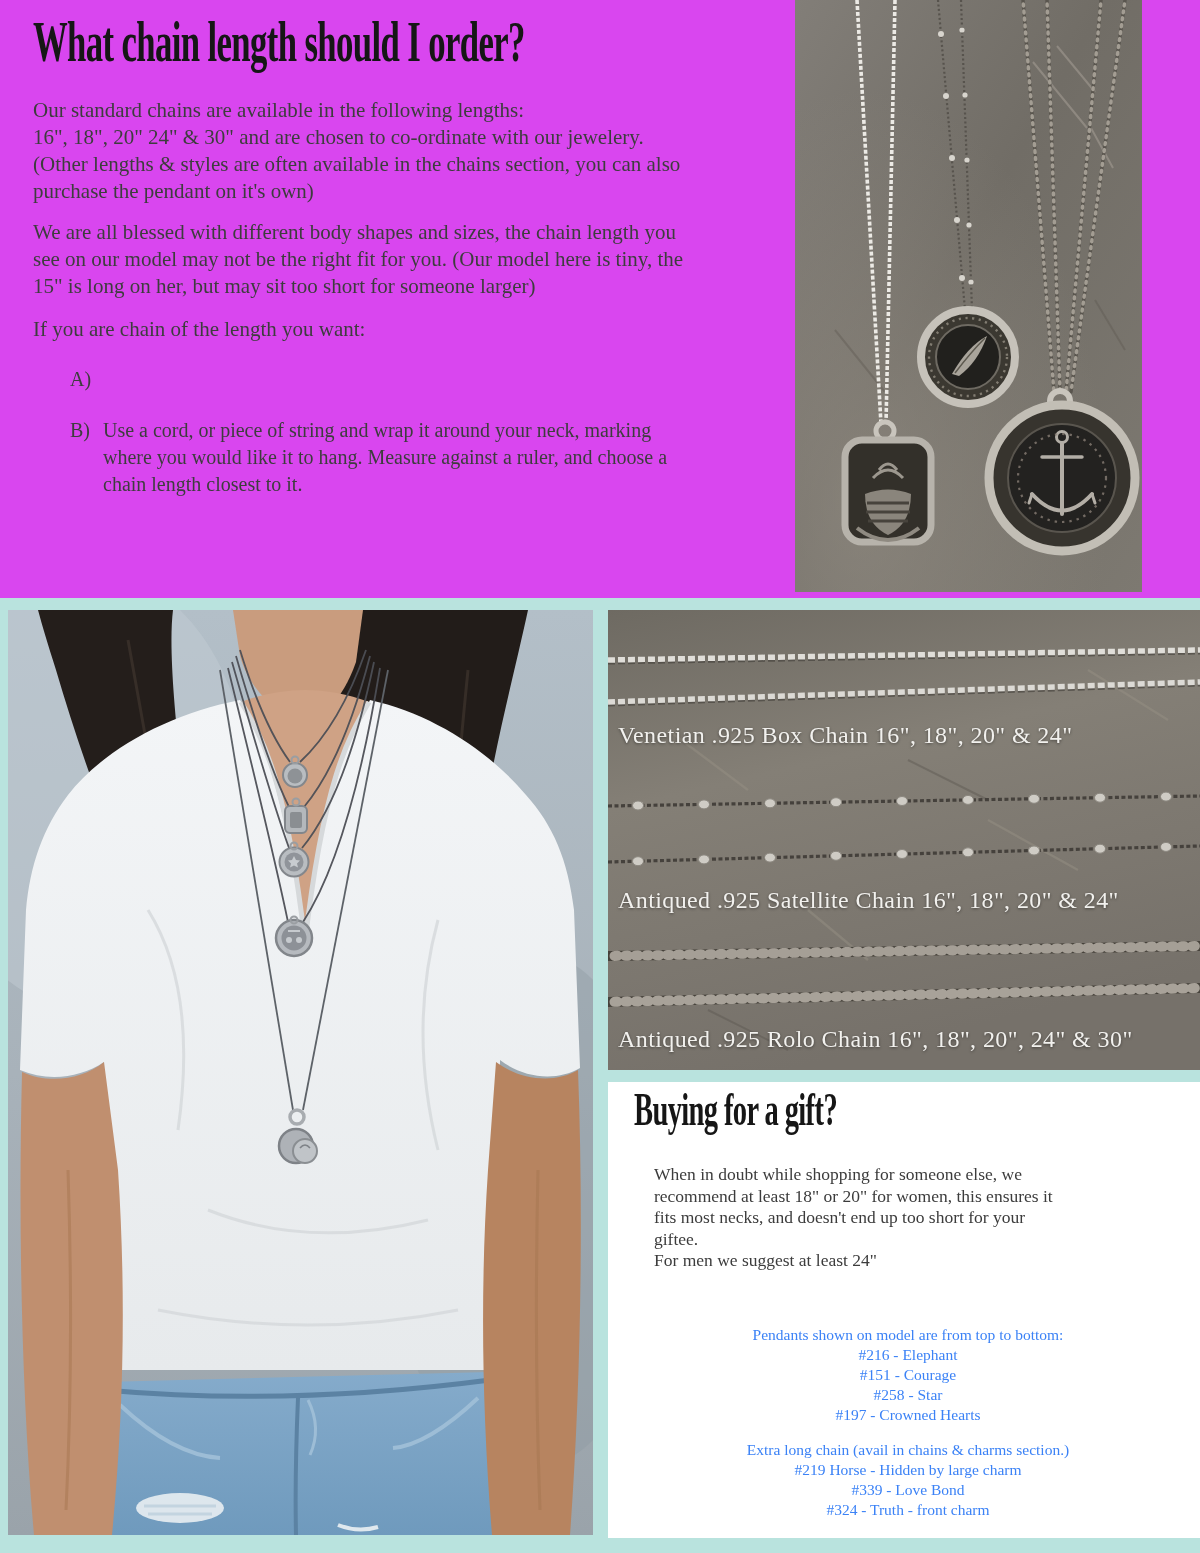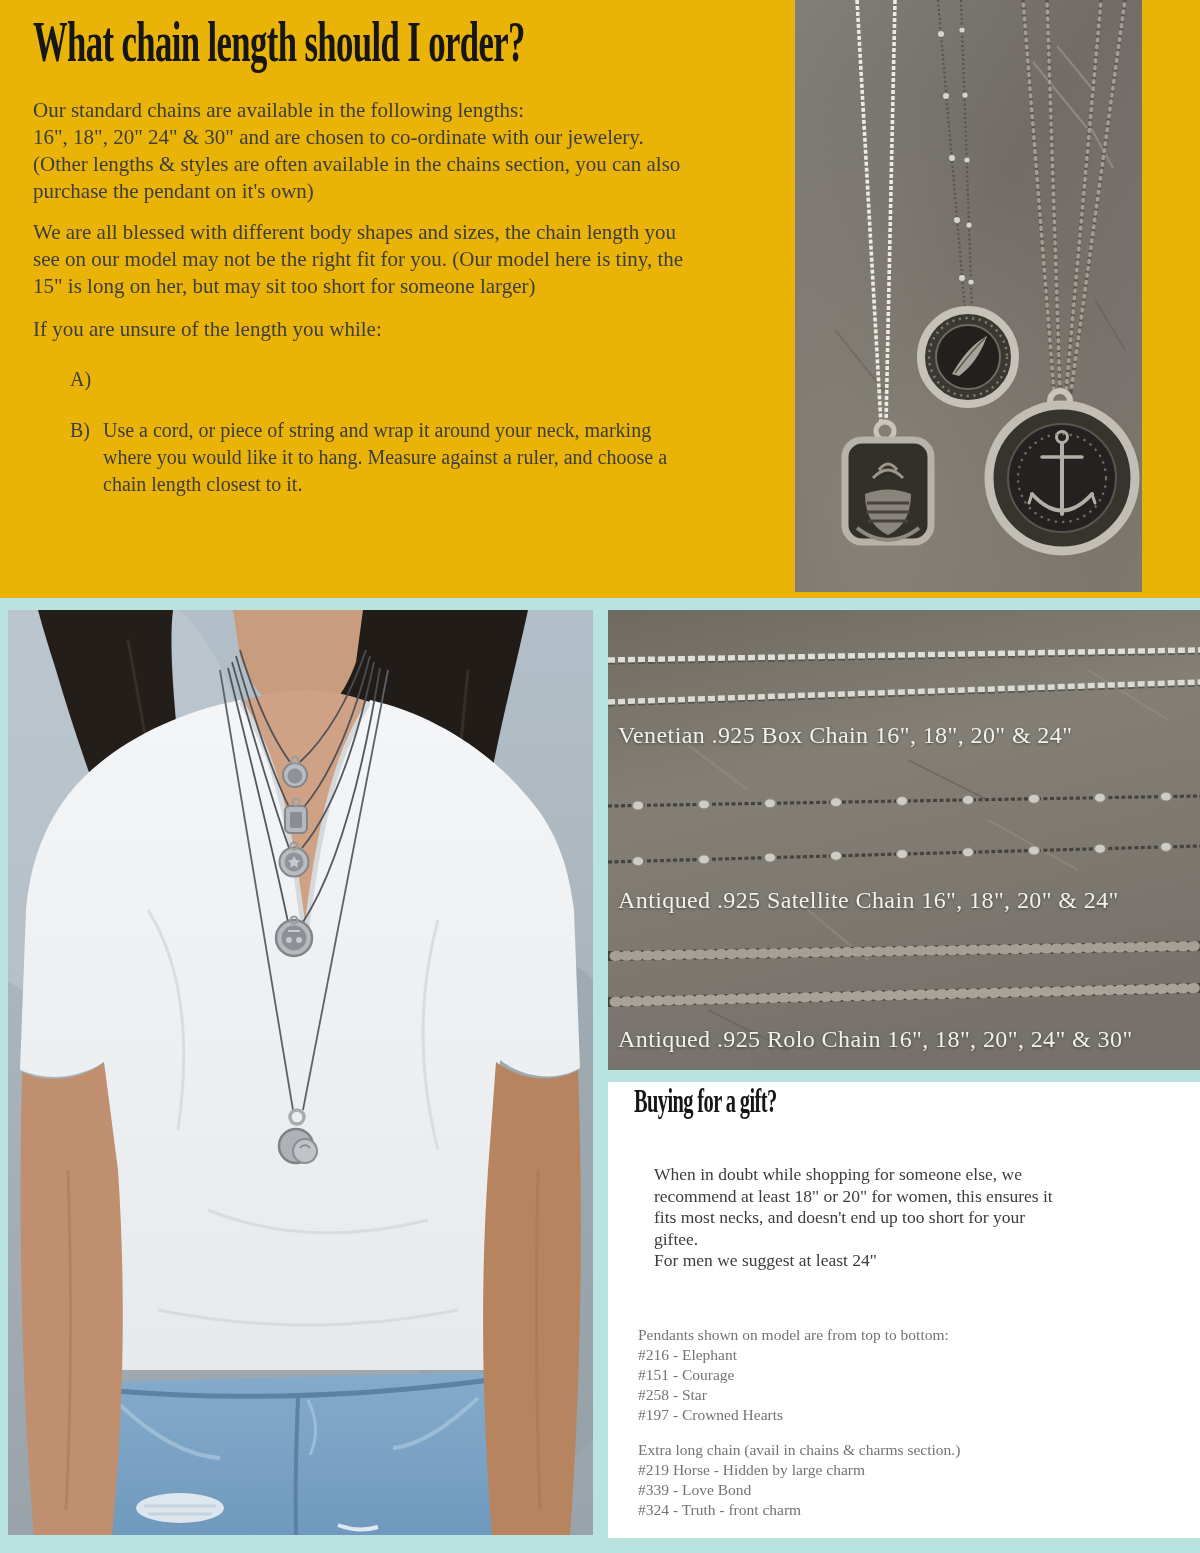--- a/index.html
+++ b/index.html
@@ -1,21 +1,21 @@
 <!DOCTYPE html>
 <html style="--teal: #b9e3de;"><head>
 <meta charset="utf-8">
 <style>
   :root { --teal: #b9e3de; }
   * { margin:0; padding:0; box-sizing:border-box; }
   body { background:#fff; font-family:"Liberation Serif", serif; }
   .canvas { position:relative; width:1200px; height:1553px; background:#ffffff; overflow:hidden; }
 
   
-  .top-section { position:relative; width:1200px; height:598px; background:#eab308;padding-left:20px; }
+  .top-section { position:relative; width:1200px; height:598px; background:#d946ef;padding-left:20px; }
   h1.page-title { position:absolute; left:33px; top:10px; font-size:56px; line-height:1.15;
                   font-weight:700; color:#161616; white-space:nowrap; }
   h1.page-title .squeeze { display:inline-block; transform:scaleX(0.62); transform-origin:left center; letter-spacing:-1px; }
   .body-text { color:#3d3d3d; font-size:21px; line-height:27px; }
   .pre { white-space:pre-line; }
   .pos-p1 { position:absolute; left:33px; top:97px;  width:740px; }
   .pos-p2 { position:absolute; left:33px; top:219px; width:740px; }
   .pos-p3 { position:absolute; left:33px; top:316px; width:740px; }
   .option { position:absolute; display:flex; width:700px; color:#3d3d3d; font-size:20px; line-height:27px; }
   .pos-a { left:70px; top:366px; }
@@ -26,44 +26,44 @@
   
   .teal-section { position:relative; width:1200px; height:955px; background:var(--teal); }
   figure.model-photo  { position:absolute; left:8px;   top:12px; width:585px; height:925px; }
   figure.chains-photo { position:absolute; left:608px; top:12px; width:592px; height:460px; }
   figure svg { display:block; width:100%; height:100%; }
   .chain-caption { position:absolute; left:10px; color:#f2f1ee; font-size:24px; letter-spacing:.4px;
                    text-shadow:0 1px 3px rgba(0,0,0,.45); white-space:nowrap; }
   .cap1 { top:112px; } .cap2 { top:277px; } .cap3 { top:416px; }
 
   .gift-panel { position:absolute; left:608px; top:484px; width:592px; height:456px; background:#ffffff; }
-  h2.gift-title { position:absolute; left:26px; top:0px; font-size:33px; line-height:1.2;
+  h2.gift-title { position:absolute; left:26px; top:0px; font-size:46px; line-height:1.2;
                   font-weight:700; color:#161616; white-space:nowrap; }
   h2.gift-title .squeeze { display:inline-block; transform:scaleX(0.62); transform-origin:left center; letter-spacing:-1px; }
   .gift-body { position:absolute; left:30px; top:82px; width:540px; color:#3c3c3c; font-size:17.5px; line-height:21.5px;margin-left:16px; }
-  .gift-list { position:absolute; left:30px; width:540px; color:#737373; font-size:15.5px; line-height:20px; }
+  .gift-list { position:absolute; left:30px; width:540px; color:#3b82f6; font-size:15.5px; line-height:20px;text-align:center; }
   .list1 { top:243px; } .list2 { top:358px; }
 </style>
 </head>
 <body>
 
 <div class="canvas">
 
   <section class="top-section">
     <h1 class="page-title">
       <span class="squeeze">What chain length should I order?</span>
     </h1>
     <p class="body-text pre pos-p1">Our standard chains are available in the following lengths:
 16", 18", 20" 24" &amp; 30"  and are chosen to co-ordinate with our jewelery.
 (Other lengths &amp; styles are often available in the chains section, you can also
 purchase the pendant on it's own)</p>
     <p class="body-text pre pos-p2">We are all blessed with different body shapes and sizes, the chain length you
 see on our model may not be the right fit for you. (Our model here is tiny, the
 15" is long on her, but may sit too short for someone larger)</p>
-    <p class="body-text pre pos-p3">If you are unsure of the length you while:</p>
+    <p class="body-text pre pos-p3">If you are chain of the length you want:</p>
 
     <div class="option pos-a">
       <span class="marker">A)</span>
     </div>
     <div class="option pos-b">
       <span class="marker">B)</span>
       <span class="pre">Use a cord, or piece of string and wrap it around your neck, marking
 where you would like it to hang. Measure against a ruler, and choose a
 chain length closest to it.</span>
     </div>

